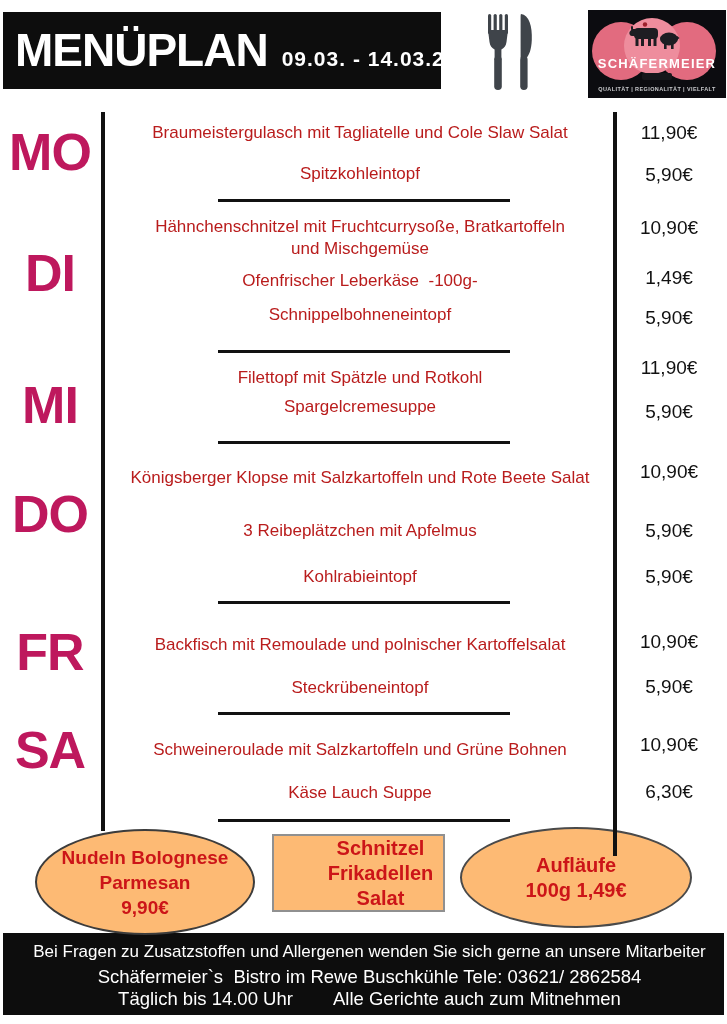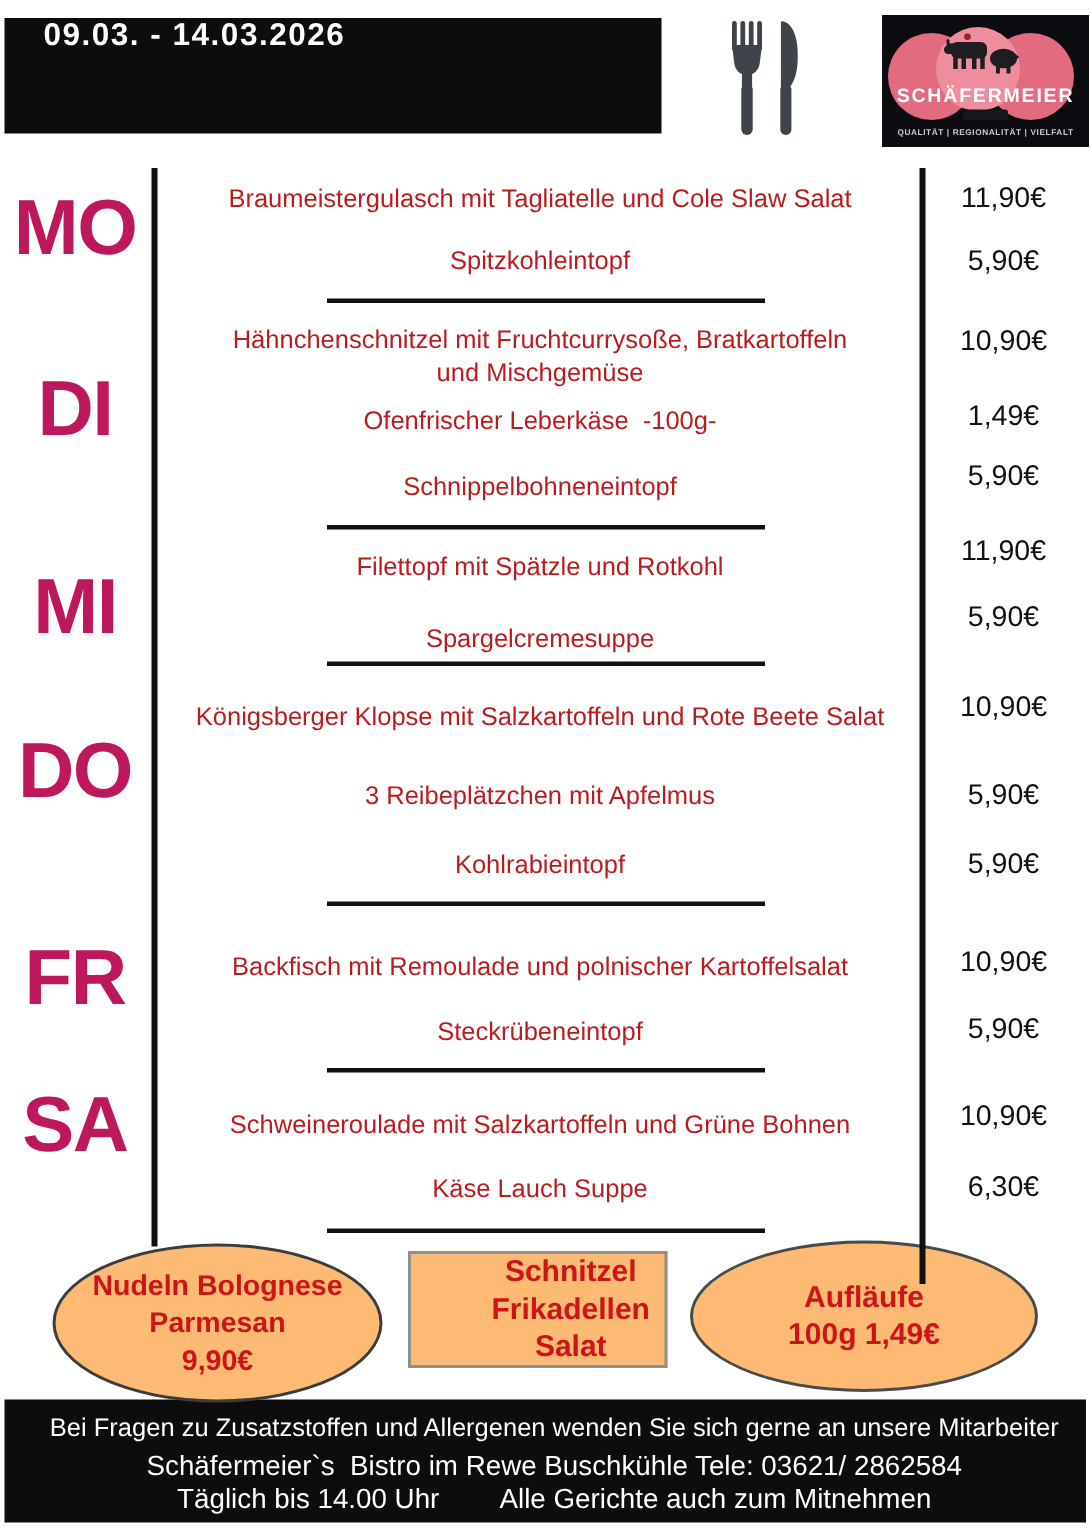--- a/index.html
+++ b/index.html
@@ -77,20 +77,21 @@
   .footer{left:3px;top:933px;width:721px;height:82px;background:#0d0d0d;color:#fff;}
   .footer div{position:absolute;left:6px;width:100%;text-align:center;white-space:pre-wrap;}
   .f1{top:9px;font-size:17px;}
   .f2{top:33px;font-size:18.5px;}
   .f3{top:55px;font-size:18.5px;}
 </style>
 </head>
 <body>
 
 <div class="abs header-bar">
+  <span class="header-title">MENÜPLAN</span>
   <span class="header-date">09.03. - 14.03.2026</span>
 </div>
 
 <svg class="abs cutlery" viewBox="0 0 60 80">
   <g fill="#3f444a">
     <rect x="6" y="2" width="3.2" height="20" rx="1.6"></rect>
     <rect x="11.6" y="2" width="3.2" height="20" rx="1.6"></rect>
     <rect x="17.2" y="2" width="3.2" height="20" rx="1.6"></rect>
     <rect x="22.8" y="2" width="3.2" height="20" rx="1.6"></rect>
     <path d="M6,18 L26,18 L24.5,30 C24,34 22,36 19.4,37.5 L19.4,48 L12.6,48 L12.6,37.5 C10,36 8,34 7.5,30 Z"></path>
@@ -133,23 +134,23 @@
 <div class="abs day" style="top:377px">MI</div>
 <div class="abs day" style="top:486px">DO</div>
 <div class="abs day" style="top:624px">FR</div>
 <div class="abs day" style="top:722px">SA</div>
 
 <div class="abs item" style="top:122px">Braumeistergulasch mit Tagliatelle und Cole Slaw Salat</div>
 <div class="abs item" style="top:163px">Spitzkohleintopf</div>
 <div class="abs item" style="top:216px">Hähnchenschnitzel mit Fruchtcurrysoße, Bratkartoffeln
 und Mischgemüse</div>
 <div class="abs item" style="top:270px">Ofenfrischer Leberkäse  -100g-</div>
-<div class="abs item" style="top:314px">Schnippelbohneneintopf</div>
+<div class="abs item" style="top:304px">Schnippelbohneneintopf</div>
 <div class="abs item" style="top:367px">Filettopf mit Spätzle und Rotkohl</div>
-<div class="abs item" style="top:415px">Spargelcremesuppe</div>
+<div class="abs item" style="top:396px">Spargelcremesuppe</div>
 <div class="abs item" style="top:467px">Königsberger Klopse mit Salzkartoffeln und Rote Beete Salat</div>
 <div class="abs item" style="top:520px">3 Reibeplätzchen mit Apfelmus</div>
 <div class="abs item" style="top:566px">Kohlrabieintopf</div>
 <div class="abs item" style="top:634px">Backfisch mit Remoulade und polnischer Kartoffelsalat</div>
 <div class="abs item" style="top:677px">Steckrübeneintopf</div>
 <div class="abs item" style="top:739px">Schweineroulade mit Salzkartoffeln und Grüne Bohnen</div>
 <div class="abs item" style="top:782px">Käse Lauch Suppe</div>
 
 <div class="abs price" style="top:121px">11,90€</div>
 <div class="abs price" style="top:163px">5,90€</div>

